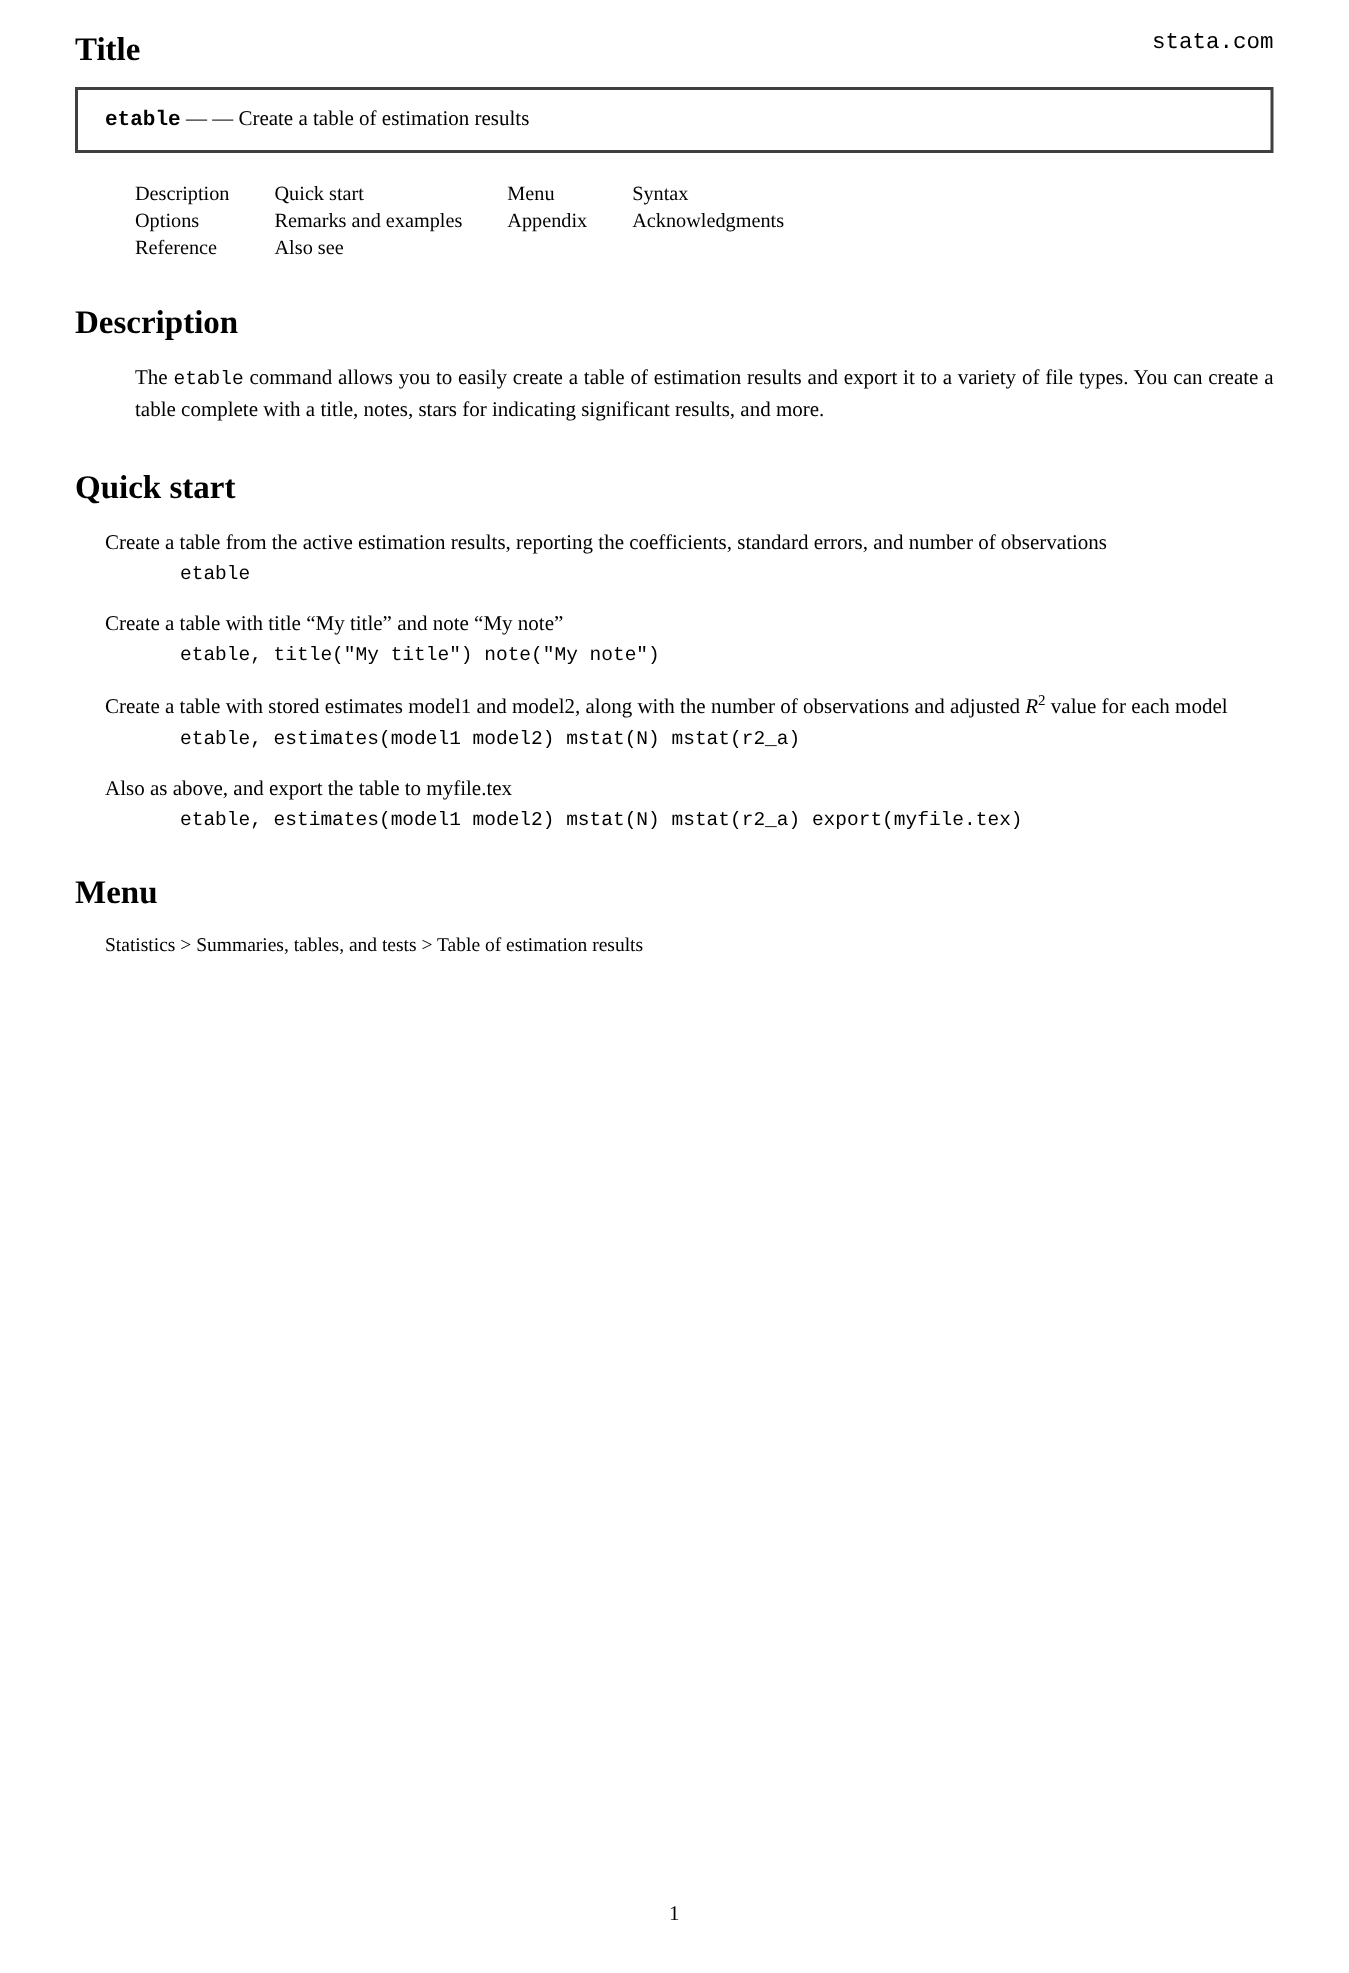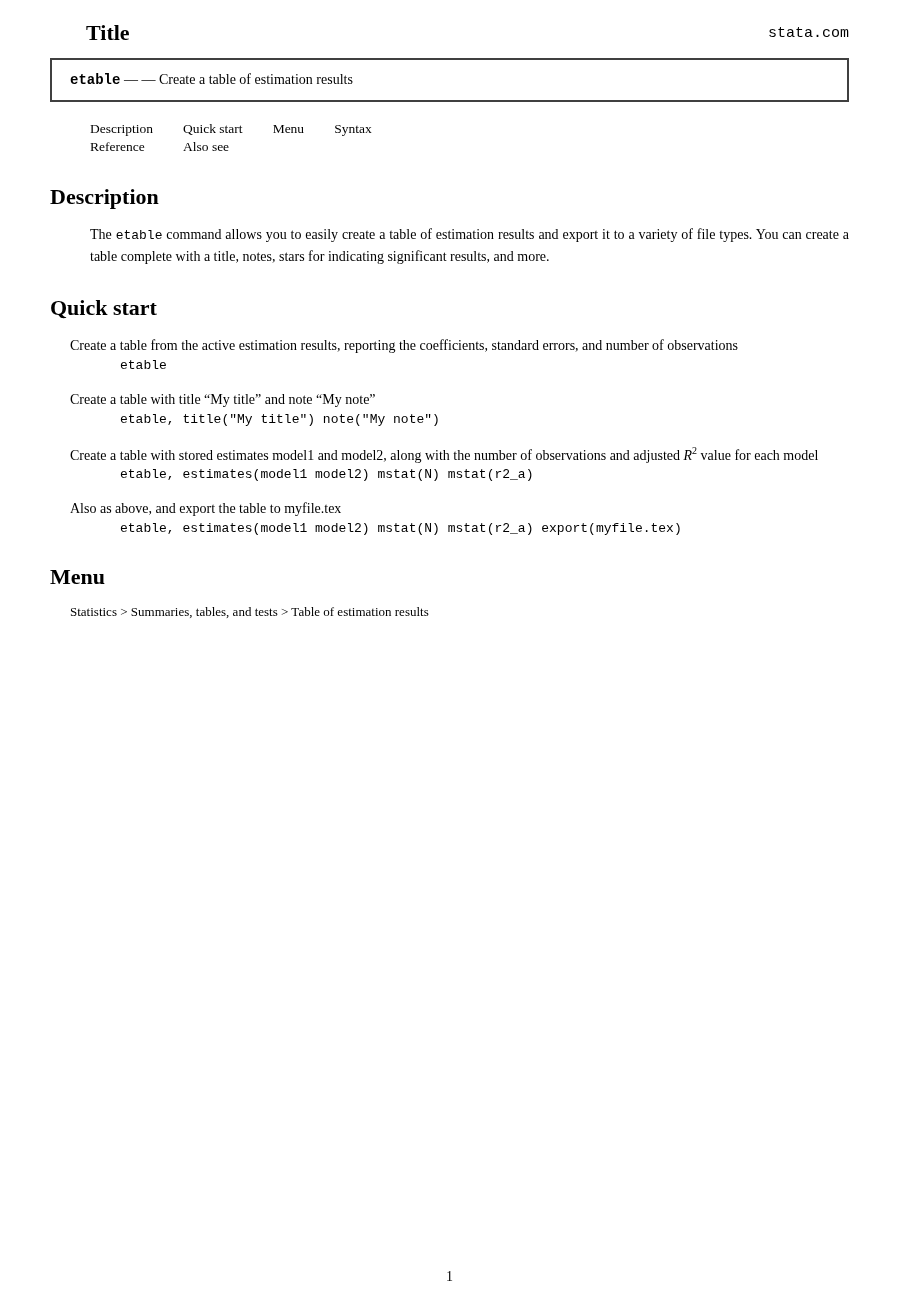--- a/index.html
+++ b/index.html
@@ -15,23 +15,22 @@
       color: #000;
       width: 899px;
       min-height: 1315px;
       padding: 20px 50px 60px 50px;
       position: relative;
     }
 
     .page-header {
       display: flex;
       justify-content: space-between;
-      align-items: center;
+      align-items: flex-start;
       margin-bottom: 12px;
-      margin-left: 36px;
     }
 
     .page-title {
       font-size: 22px;
       font-weight: bold;
       font-family: "Times New Roman", Times, serif;
     }
 
     .stata-logo {
       font-size: 15px;
@@ -161,20 +160,26 @@
 <div class="nav-table">
   <table>
     <tbody>
         <tr>
       <td><a class="nav-link" href="#">Description</a></td>
       <td><a class="nav-link" href="#">Quick start</a></td>
       <td><a class="nav-link" href="#">Menu</a></td>
       <td><a class="nav-link" href="#">Syntax</a></td>
     </tr>
     <tr>
+      <td><a class="nav-link" href="#">Options</a></td>
+      <td><a class="nav-link" href="#">Remarks and examples</a></td>
+      <td><a class="nav-link" href="#">Appendix</a></td>
+      <td><a class="nav-link" href="#">Acknowledgments</a></td>
+    </tr>
+    <tr>
       <td><a class="nav-link" href="#">Reference</a></td>
       <td><a class="nav-link" href="#">Also see</a></td>
       <td></td>
       <td></td>
     </tr>
   </tbody>
     </table>
 </div>
 
 <div>

